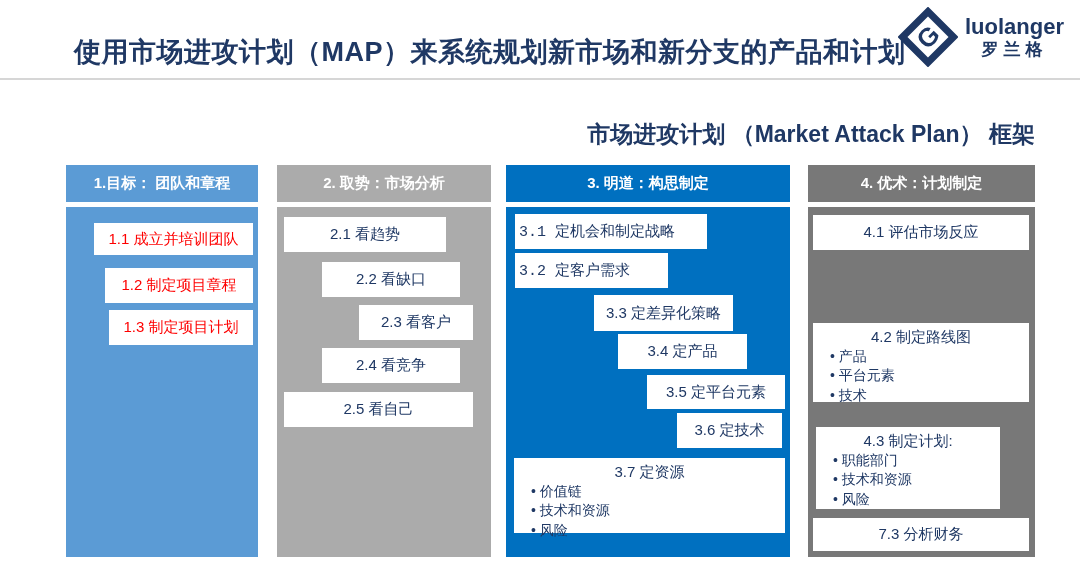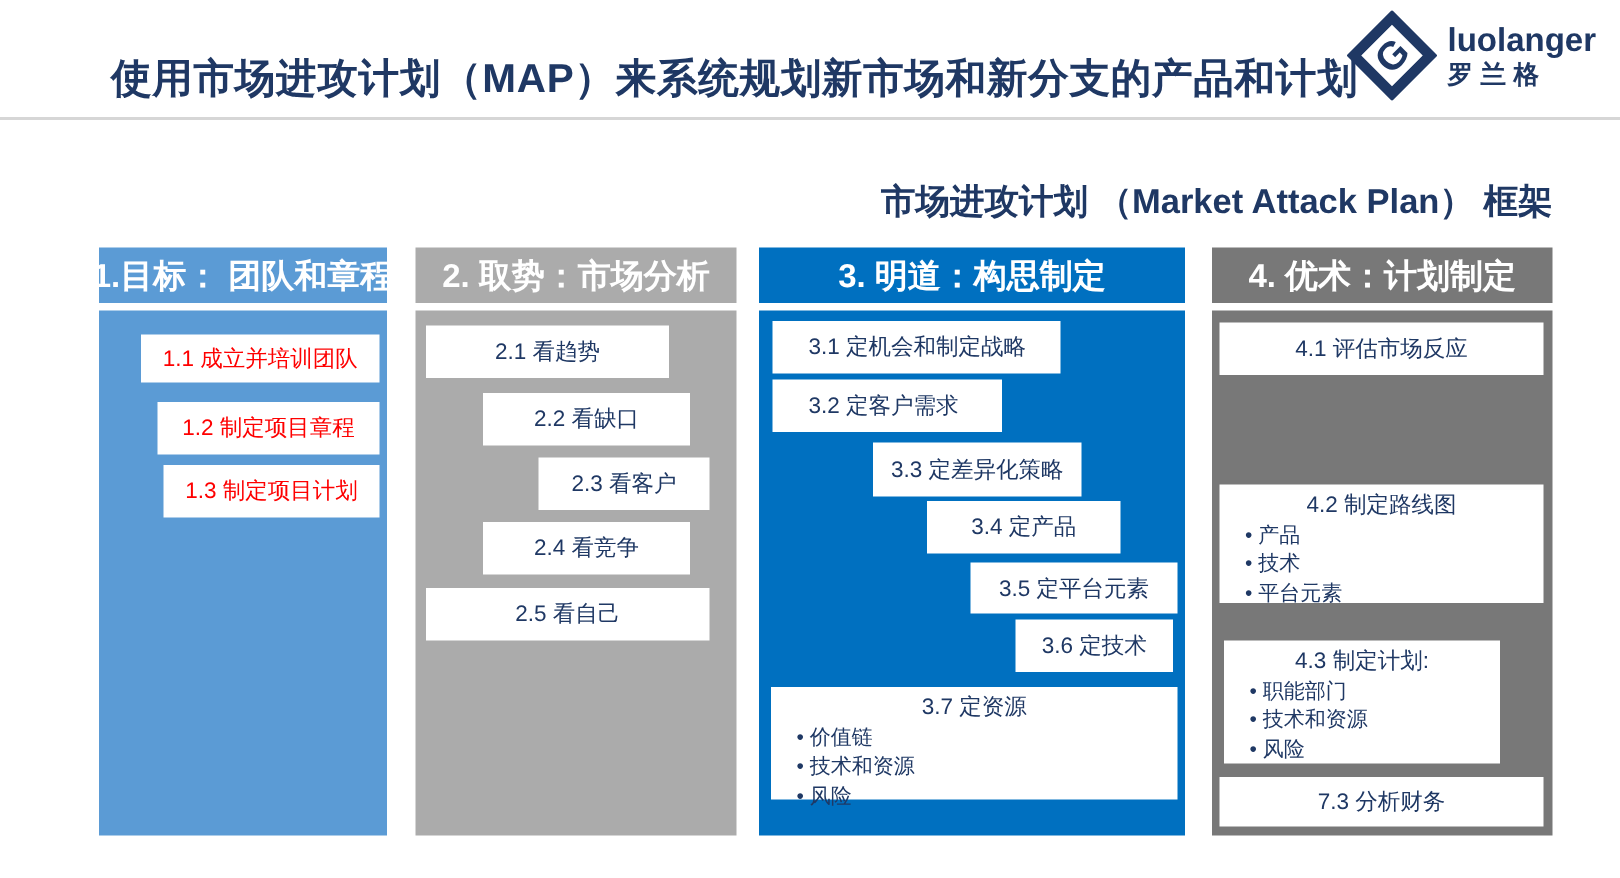--- a/index.html
+++ b/index.html
@@ -8,48 +8,48 @@
     overflow:hidden; font-family:"Liberation Sans","DejaVu Sans",sans-serif;
   }
   .page-title {
     position:absolute; left:74px; top:16px; font-size:27px; font-weight:bold;
     color:#1f3864; letter-spacing:0.5px; white-space:nowrap;
   }
   .logo { position:absolute; right:16px; top:7px; display:flex; align-items:center; gap:7px; }
   .logo svg { width:60px; height:60px; display:block; }
   .logo-text { display:flex; flex-direction:column; }
   .logo-brand { font-size:22px; font-weight:bold; color:#1f3864; line-height:1; }
-  .logo-brand-cn { font-size:17px; font-weight:bold; color:#1f3864; letter-spacing:5px; margin-top:3px; line-height:1; }
+  .logo-brand-cn { font-size:17px; font-weight:bold; color:#1f3864; letter-spacing:5px; margin-top:3px; line-height:1;text-align:center; }
   .divider { position:absolute; left:0; top:78px; width:1080px; height:2px; background:#d6d6d6; }
   .framework-title {
     position:absolute; left:66px; top:100px; width:969px; text-align:right;
     font-size:23px; font-weight:bold; color:#1f3864;
   }
   .framework { position:absolute; left:0; top:165px; width:1080px; height:400px; }
   .col { position:absolute; top:0; height:392px; }
   .col-header {
     position:absolute; top:0; left:0; right:0; height:37px;
     display:flex; align-items:center; justify-content:center;
-    color:#ffffff; font-weight:bold; font-size:22px; white-space:nowrap;
+    color:#ffffff; font-weight:bold; font-size:15px; white-space:nowrap;
   }
   .col-body { position:absolute; top:42px; left:0; right:0; height:350px; }
   #col1 { left:66px;  width:192px; }
   #col2 { left:277px; width:214px; }
   #col3 { left:506px; width:284px; }
   #col4 { left:808px; width:227px; }
   #col1 .col-header, #col1 .col-body { background:#5b9bd5; }
   #col2 .col-header, #col2 .col-body { background:#ababab; }
   #col3 .col-header, #col3 .col-body { background:#0070c0; }
   #col4 .col-header, #col4 .col-body { background:#787878; }
   .box {
     position:absolute; background:#ffffff; color:#1f3864; font-size:15px;
     display:flex; align-items:center; justify-content:center;
     box-sizing:border-box; white-space:nowrap;
   }
-  .box.align-left { justify-content:flex-start; padding-left:24px; }
+  .box.align-left { justify-content:flex-start; padding-left:4px;font-family:Liberation Mono, monospace; }
   .box.red { color:#fe0000; }
   .box.multi { display:block; padding:4px 8px 0 8px; white-space:normal; }
   .box-title { text-align:center; font-size:15px; line-height:1.3; }
   .bullet { font-size:14px; line-height:1.42; padding-left:9px; color:#1f3864; text-align:left; }
   .bullet::before { content:"• "; }
 </style>
 </head>
 <body>
 
 <div>
@@ -91,42 +91,42 @@
         <div class="box" style="left:45px; top:141px; width:138px; height:35px">2.4 看竞争</div>
         <div class="box" style="left:7px; top:185px; width:189px; height:35px">2.5 看自己</div>
       </div>
     </div>
 
     <div class="col" id="col3">
       <div class="col-header">3. 明道：构思制定</div>
       <div class="col-body">
         <div class="box align-left" style="left:9px; top:7px; width:192px; height:35px">3.1 定机会和制定战略</div>
         <div class="box align-left" style="left:9px; top:46px; width:153px; height:35px">3.2 定客户需求</div>
-        <div class="box" style="left:76px; top:88px; width:139px; height:36px">3.3 定差异化策略</div>
+        <div class="box" style="left:88px; top:88px; width:139px; height:36px">3.3 定差异化策略</div>
         <div class="box" style="left:112px; top:127px; width:129px; height:35px">3.4 定产品</div>
         <div class="box" style="left:141px; top:168px; width:138px; height:34px">3.5 定平台元素</div>
         <div class="box" style="left:171px; top:206px; width:105px; height:35px">3.6 定技术</div>
         <div class="box multi" style="left:8px; top:251px; width:271px; height:75px">
           <div class="box-title">3.7 定资源</div>
           <div class="bullet">价值链</div>
           <div class="bullet">技术和资源</div>
           <div class="bullet">风险</div>
         </div>
       </div>
     </div>
 
     <div class="col" id="col4">
       <div class="col-header">4. 优术：计划制定</div>
       <div class="col-body">
         <div class="box" style="left:5px; top:8px; width:216px; height:35px">4.1 评估市场反应</div>
         <div class="box multi" style="left:5px; top:116px; width:216px; height:79px">
           <div class="box-title">4.2 制定路线图</div>
           <div class="bullet">产品</div>
+          <div class="bullet">平台元素</div>
           <div class="bullet">技术</div>
-          <div class="bullet">平台元素</div>
         </div>
         <div class="box multi" style="left:8px; top:220px; width:184px; height:82px">
           <div class="box-title">4.3 制定计划:</div>
           <div class="bullet">职能部门</div>
           <div class="bullet">技术和资源</div>
           <div class="bullet">风险</div>
         </div>
         <div class="box" style="left:5px; top:311px; width:216px; height:33px">7.3 分析财务</div>
       </div>
     </div>

